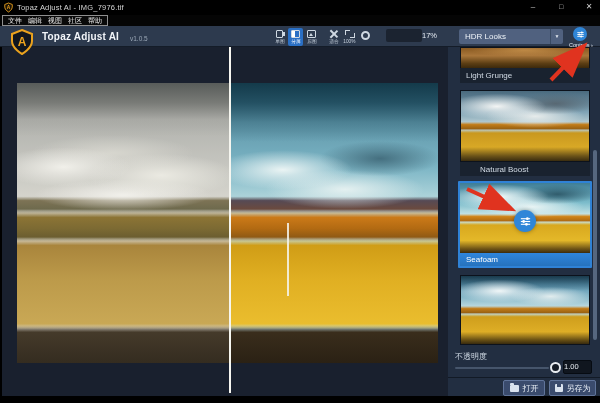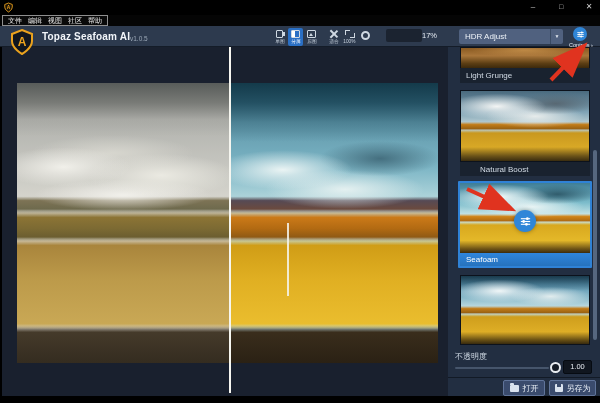--- a/index.html
+++ b/index.html
@@ -122,21 +122,21 @@
       radial-gradient(ellipse 45% 20% at 70% 30%, rgba(235,242,242,.9), rgba(235,242,242,0) 70%),
       linear-gradient(180deg, rgba(20,50,66,.9) 0%, rgba(38,80,100,.5) 12%, rgba(38,80,100,0) 22%),
       linear-gradient(180deg, rgba(0,0,0,0) 44%, #c27c18 48%, #9a6212 54%, rgba(0,0,0,0) 56%),
       linear-gradient(180deg, rgba(0,0,0,0) 55%, #cf9e1c 60%, #deae26 82%, #685014 94%, #382a0e 100%),
       linear-gradient(180deg, #4a84a4 0%, #82b4c6 30%, #bedce2 46%, #b8d6dc 100%); }
   .scroll-thumb { left:593px; top:150px; width:4px; height:190px; background:#56677f; border-radius:2px; }
 
   .opacity-label { left:455px; top:351px; font-size:8px; color:#cdd7e2;text-align:right; }
   .slider-track { left:455px; top:367px; width:94px; height:2px; background:#46556b; border-radius:1px; }
   .slider-handle { left:550px; top:362px; width:11px; height:11px; border-radius:50%; background:#141b26; border:2px solid #e9edf2; }
-  .opacity-value { left:563px; top:360px; width:29px; height:14px; background:#10161f; border:1px solid #060b12; border-radius:2px; color:#e6ebf1; font-size:7.5px; line-height:12px; text-align:center; }
+  .opacity-value { left:563px; top:360px; width:29px; height:14px; background:#10161f; border:1px solid #060b12; border-radius:2px; color:#e6ebf1; font-size:7.5px; line-height:12px; }
   .panel-sep { left:448px; top:377px; width:152px; height:1px; background:#121a26; }
 
   .footer-btn { top:380px; height:16px; background:#3a4b6d; border:1px solid #60749a; border-radius:2px; display:flex; align-items:center; justify-content:center; gap:4px; color:#eaf0f7; font-size:8px; cursor:pointer; }
   .btn-open { left:503px; width:42px;justify-content:center; }
   .btn-save { left:549px; width:47px; }
   .ic-folder { width:9px; height:7px; background:#d9e2ee; border-radius:1px; position:relative; }
   .ic-folder::before { content:""; position:absolute; left:0; top:-2px; width:4px; height:2px; background:#d9e2ee; border-radius:1px 1px 0 0; }
   .ic-disk { width:8px; height:8px; background:#d9e2ee; border-radius:1px; position:relative; }
   .ic-disk::before { content:""; position:absolute; left:2px; top:0; width:4px; height:3px; background:#3a4b6d; }
 
@@ -147,41 +147,42 @@
 </head>
 <body>
 
 <div id="app">
 
   <div class="abs titlebar">
     <svg class="abs title-icon" viewBox="0 0 24 26">
       <path d="M12 1 L22 5 V12 C22 19.5 12 25 12 25 C12 25 2 19.5 2 12 V5 Z" fill="#11ardoesnotexist" style="fill:#1a1206" stroke="#eaa21e" stroke-width="2.4"></path>
       <text x="12" y="17.5" text-anchor="middle" font-size="13" font-weight="bold" fill="#eaa21e" font-family="Liberation Sans, sans-serif">A</text>
     </svg>
+    <div class="abs title-text">Topaz Adjust AI - IMG_7976.tif</div>
     <div class="abs winctl min">–</div>
     <div class="abs winctl max">□</div>
     <div class="abs winctl cls">✕</div>
   </div>
 
   <div class="abs menubar">
     <div class="abs menubox">
       <span class="menu-item">文件</span>
       <span class="menu-item">编辑</span>
       <span class="menu-item">视图</span>
       <span class="menu-item">社区</span>
       <span class="menu-item">帮助</span>
     </div>
   </div>
 
   <div class="abs toolbar"></div>
   <svg class="abs logo" viewBox="0 0 24 26">
     <path d="M12 1 L22 5 V12 C22 19.5 12 25 12 25 C12 25 2 19.5 2 12 V5 Z" style="fill:#10161f" stroke="#eaa21e" stroke-width="2"></path>
     <text x="12" y="17" text-anchor="middle" font-size="12" font-weight="bold" fill="#eaa21e" font-family="Liberation Sans, sans-serif">A</text>
   </svg>
-  <div class="abs appname">Topaz Seafoam AI</div>
+  <div class="abs appname">Topaz Adjust AI</div>
   <div class="abs version">v1.0.5</div>
 
   <div class="abs viewbtn vb1">
     <span class="ic-box ic-single"></span>
     <span class="vb-label">单图</span>
   </div>
   <div class="abs viewbtn vb2 active">
     <span class="ic-box ic-split"></span>
     <span class="vb-label">分屏</span>
   </div>
@@ -193,21 +194,21 @@
     <span class="ic-fit"></span>
     <span class="vb-label">适合</span>
   </div>
   <div class="abs viewbtn vb5">
     <span class="ic-100"></span>
     <span class="vb-label">100%</span>
   </div>
   <div class="abs ic-ring"></div>
   <div class="abs zoom-badge">17%</div>
 
-  <div class="abs dropdown">HDR Adjust</div>
+  <div class="abs dropdown">HDR Looks</div>
   <div class="abs dd-caret">▼</div>
   <div class="abs controls-btn">
     <span class="controls-circle">
       <svg width="9" height="9" viewBox="0 0 14 14">
         <g stroke="#fff" stroke-width="1.3">
             <line x1="2" y1="4" x2="12" y2="4"></line>
             <line x1="2" y1="7" x2="12" y2="7"></line>
             <line x1="2" y1="10" x2="12" y2="10"></line>
           </g>
         <circle cx="9" cy="4" r="1.6" fill="#fff"></circle>

